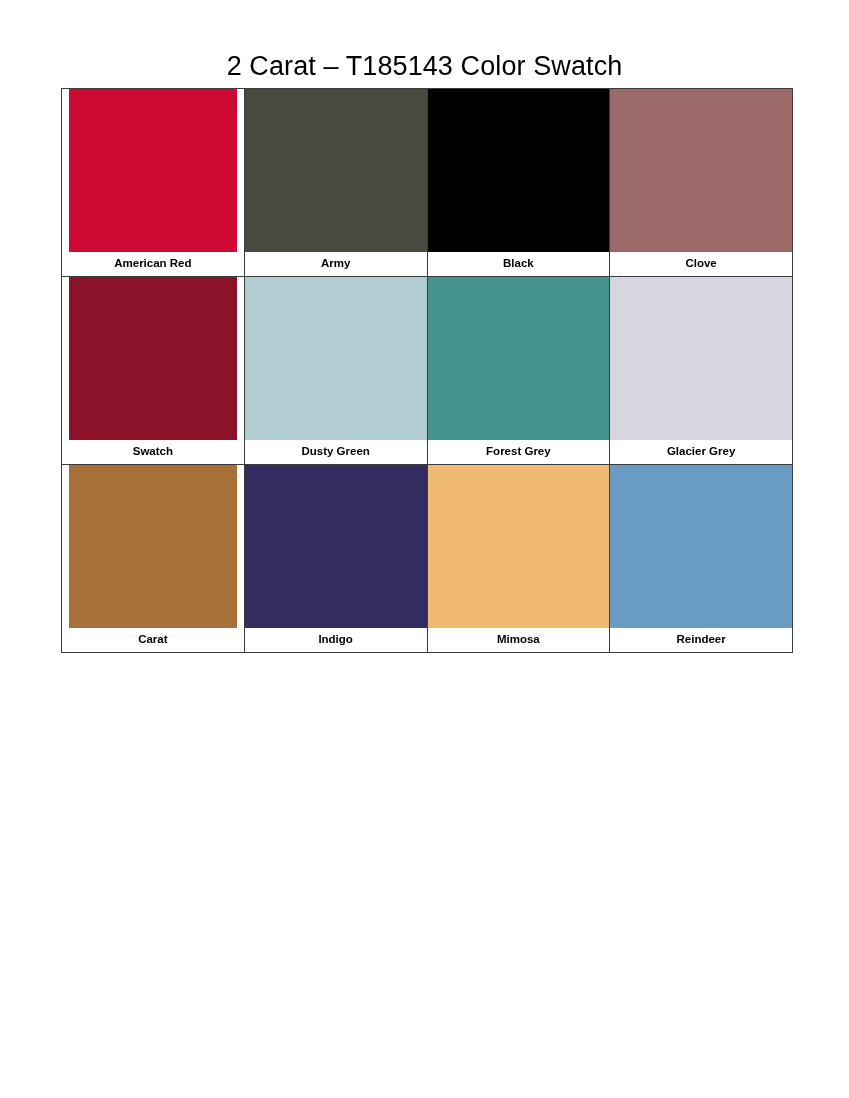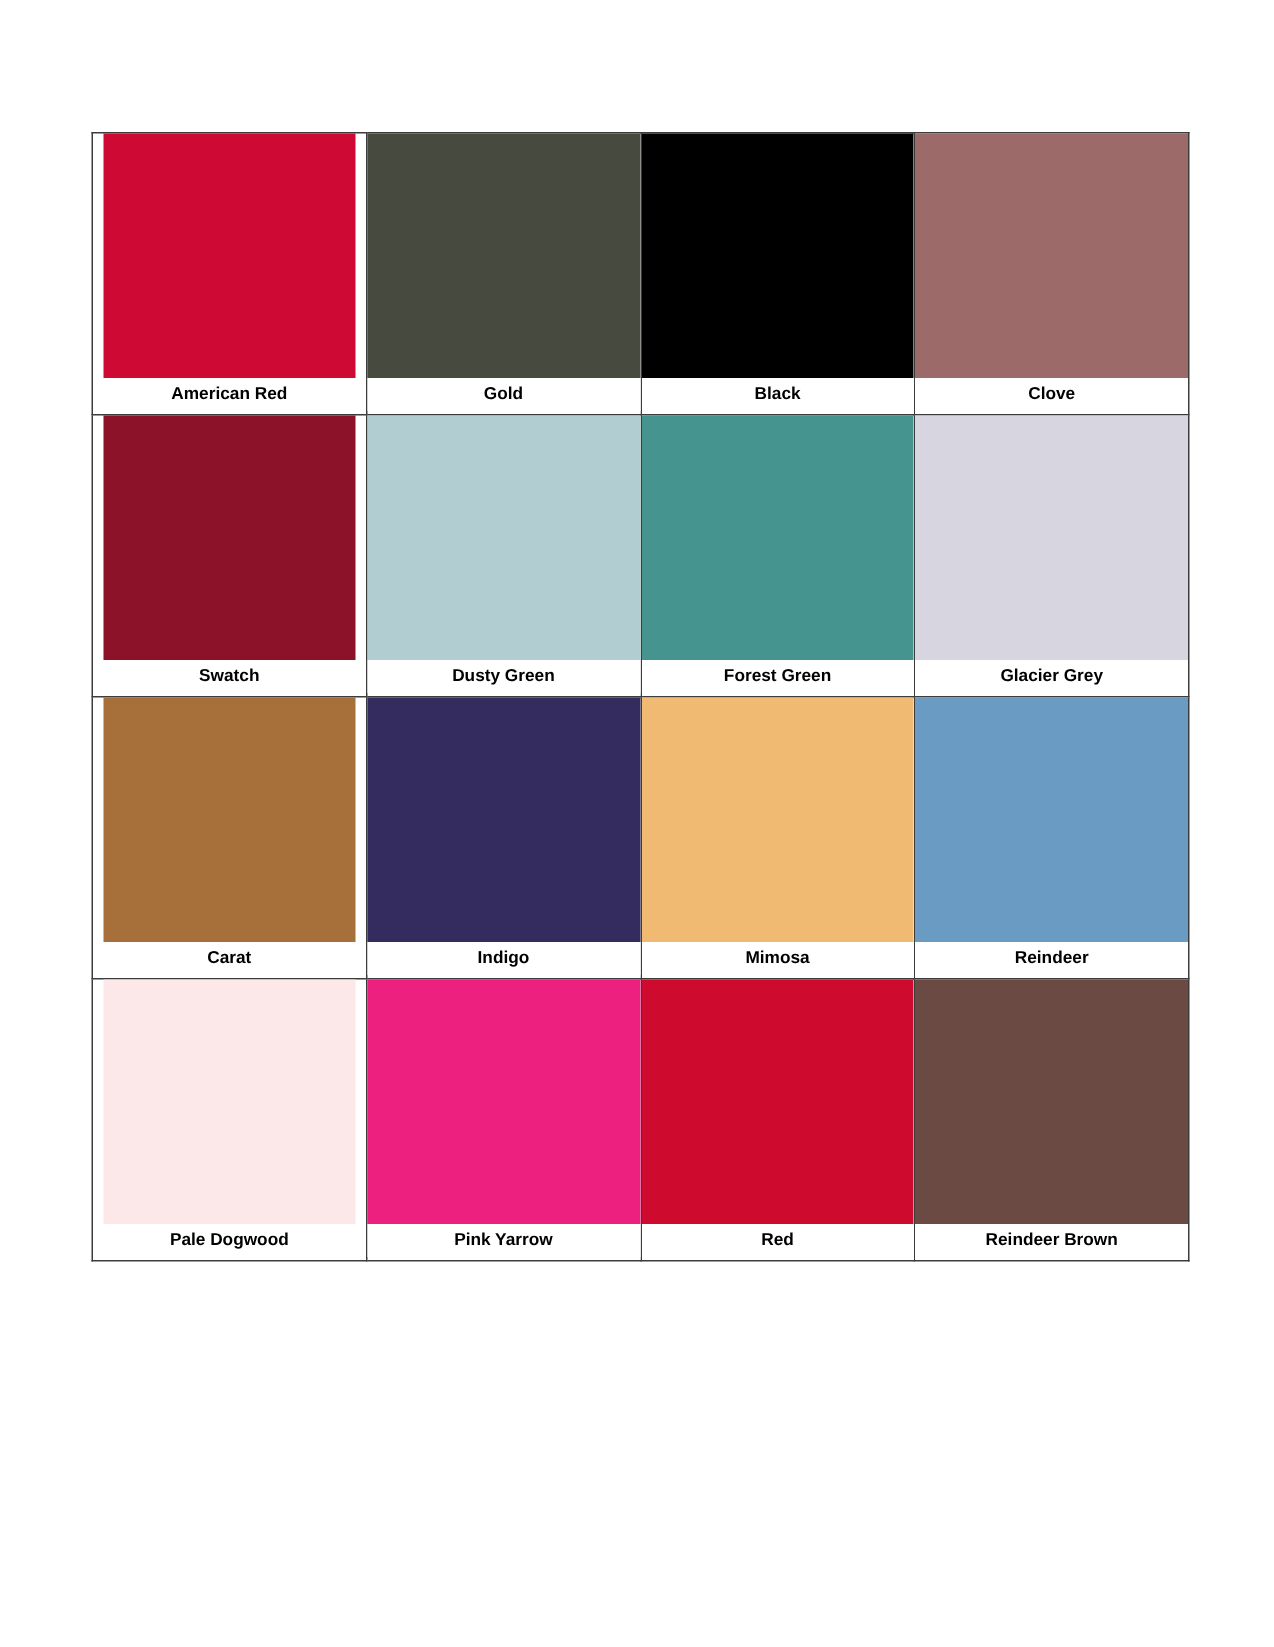--- a/index.html
+++ b/index.html
@@ -97,34 +97,35 @@
     background: #ffffff;
     white-space: nowrap;
     overflow: hidden;
   }
 </style>
 </head>
 <body>
 
 <div class="page">
 
+  <div class="doc-title">2 Carat – T185143 Color Swatch</div>
 
   <table class="swatch-table">
     <tbody>
         <tr>
           <td class="swatch-cell">
             <div class="cell-inner">
               <div class="color-block" style="background: rgb(206, 10, 52);"></div>
               <div class="color-label">American Red</div>
             </div>
           </td>
           <td class="swatch-cell">
             <div class="cell-inner">
               <div class="color-block wide" style="background: rgb(71, 74, 63);"></div>
-              <div class="color-label">Gold</div>
+              <div class="color-label">Army</div>
             </div>
           </td>
           <td class="swatch-cell">
             <div class="cell-inner">
               <div class="color-block wide" style="background: rgb(0, 0, 0);"></div>
               <div class="color-label">Black</div>
             </div>
           </td>
           <td class="swatch-cell">
             <div class="cell-inner">
@@ -142,21 +143,21 @@
           </td>
           <td class="swatch-cell">
             <div class="cell-inner">
               <div class="color-block wide" style="background: rgb(178, 205, 209);"></div>
               <div class="color-label">Dusty Green</div>
             </div>
           </td>
           <td class="swatch-cell">
             <div class="cell-inner">
               <div class="color-block wide" style="background: rgb(69, 148, 144);"></div>
-              <div class="color-label">Forest Green</div>
+              <div class="color-label">Forest Grey</div>
             </div>
           </td>
           <td class="swatch-cell">
             <div class="cell-inner">
               <div class="color-block wide" style="background: rgb(214, 213, 224);"></div>
               <div class="color-label">Glacier Grey</div>
             </div>
           </td>
         </tr>
         <tr>
@@ -178,42 +179,16 @@
               <div class="color-label">Mimosa</div>
             </div>
           </td>
           <td class="swatch-cell">
             <div class="cell-inner">
               <div class="color-block wide" style="background: rgb(106, 156, 195);"></div>
               <div class="color-label">Reindeer</div>
             </div>
           </td>
         </tr>
-        <tr>
-          <td class="swatch-cell">
-            <div class="cell-inner">
-              <div class="color-block" style="background: rgb(252, 231, 233);"></div>
-              <div class="color-label">Pale Dogwood</div>
-            </div>
-          </td>
-          <td class="swatch-cell">
-            <div class="cell-inner">
-              <div class="color-block wide" style="background: rgb(237, 32, 128);"></div>
-              <div class="color-label">Pink Yarrow</div>
-            </div>
-          </td>
-          <td class="swatch-cell">
-            <div class="cell-inner">
-              <div class="color-block wide" style="background: rgb(206, 10, 47);"></div>
-              <div class="color-label">Red</div>
-            </div>
-          </td>
-          <td class="swatch-cell">
-            <div class="cell-inner">
-              <div class="color-block wide" style="background: rgb(107, 74, 68);"></div>
-              <div class="color-label">Reindeer Brown</div>
-            </div>
-          </td>
-        </tr>
       </tbody>
   </table>
 
 </div>
 
 </body></html>

